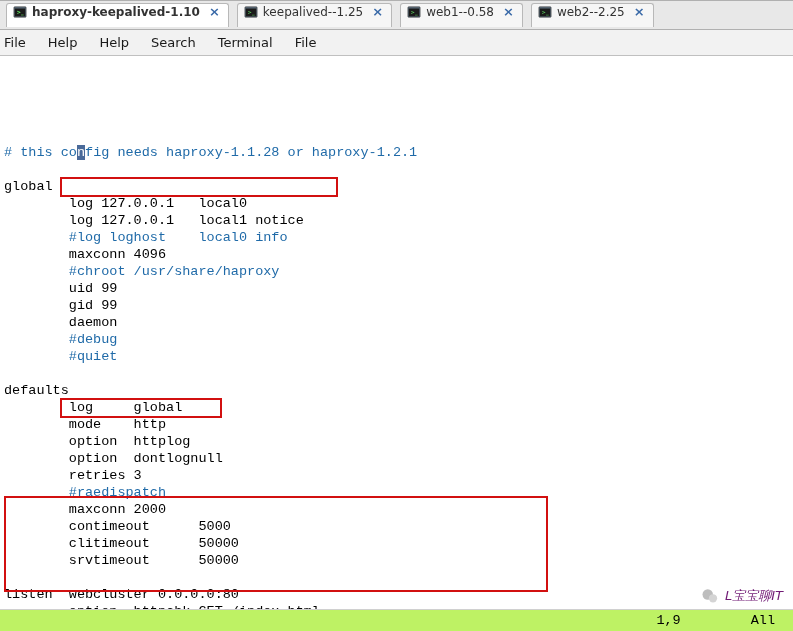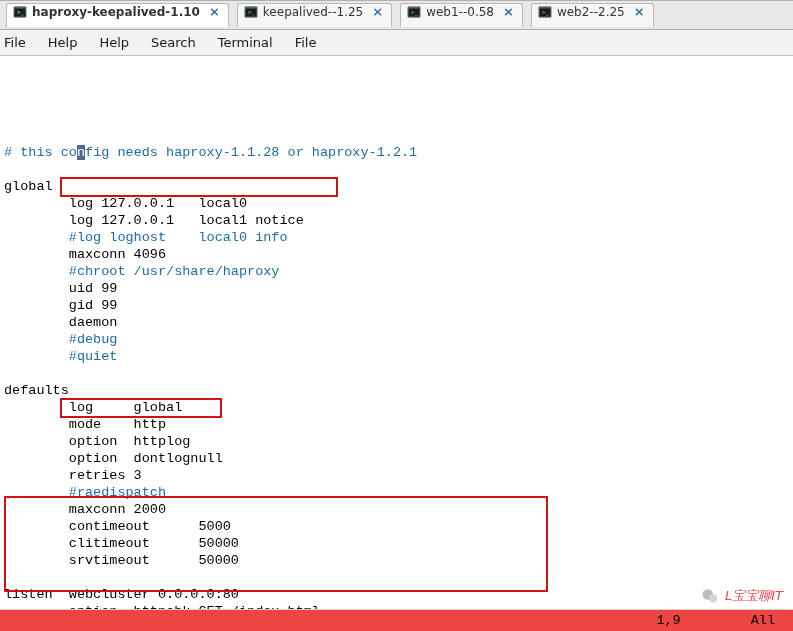--- a/index.html
+++ b/index.html
@@ -89,36 +89,36 @@
       border: 2px solid #d21010;
       position: absolute;
       pointer-events: none;
     }
     .statusbar {
       position: absolute;
       bottom: 0;
       left: 0;
       right: 0;
       height: 22px;
-      background: #ef4444;
+      background: #bef264;
       border-top: 1px solid #d0d0d0;
       display: flex;
       align-items: center;
       justify-content: flex-end;
       padding-right: 18px;
       font-size: 13.5px;
     }
     .status-group { display: flex; gap: 70px; }
     .watermark {
       position: absolute;
       right: 10px;
       bottom: 26px;
       font-family: "DejaVu Sans", Arial, sans-serif;
       font-size: 13px;
-      color: #ef4444;
+      color: #701a75;
       display: flex;
       align-items: center;
       gap: 6px;
       font-style: italic;
     }
     .wm-icon { width: 18px; height: 18px; }
   </style>
 </head>
 <body>
 

